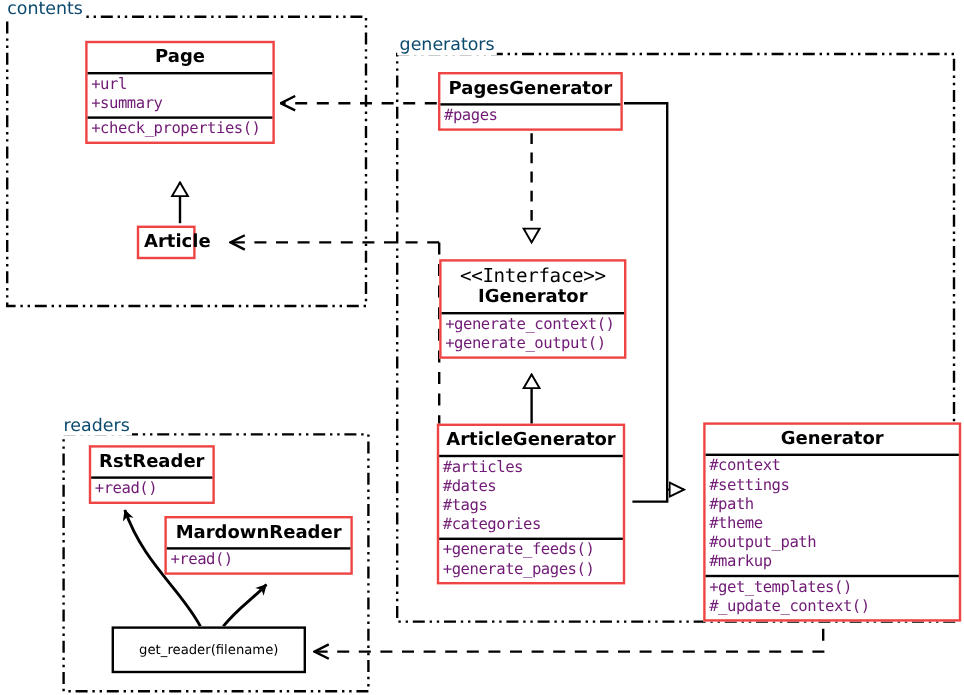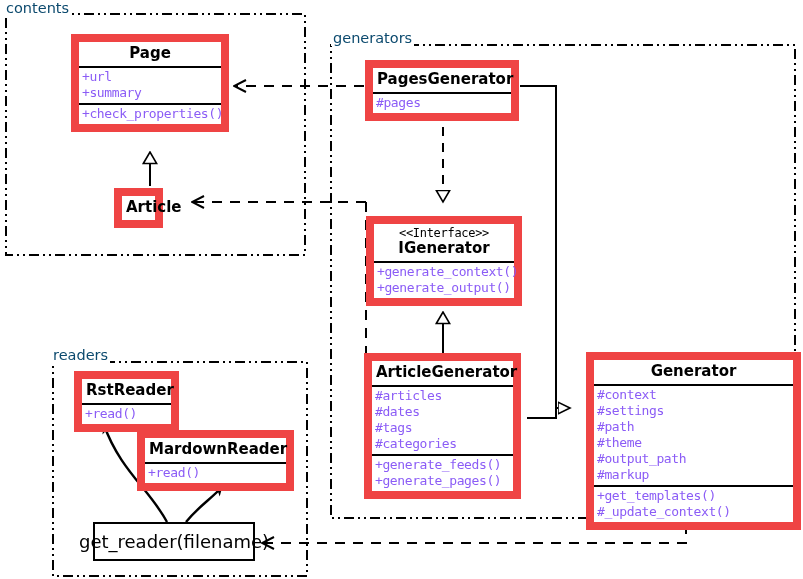--- a/index.html
+++ b/index.html
@@ -20,70 +20,70 @@
     left: 0;
     top: 0;
     width: 803px;
     height: 579px;
     pointer-events: none;
   }
   
   .uml-class {
     position: absolute;
     box-sizing: border-box;
-    border: 8px solid #ef4444;
+    border: 2px solid #ef4444;
     background: #ffffff;
     z-index: 5;
   }
   .uml-name {
     box-sizing: border-box;
     text-align: center;
     font-weight: bold;
     font-size: 15px;
     color: #000;
     padding: 3px 4px 4px 4px;
     line-height: 1.12;
     white-space: nowrap;
   }
   .uml-name .stereo {
     display: block;
     font-weight: normal;
-    font-size: 12px;
+    font-size: 16px;
     font-family: "DejaVu Sans Mono", monospace;
     letter-spacing: -0.3px;
   }
   .uml-sep {
     border-top: 2px solid #000;
   }
   .uml-compartment {
     box-sizing: border-box;
     padding: 1px 2px 2px 3px;
   }
   .uml-compartment div {
     font-family: "DejaVu Sans Mono", monospace;
     font-size: 13px;
     line-height: 16px;
-    color: #8b5cf6;
+    color: #701a75;
     white-space: nowrap;
     letter-spacing: -0.4px;
   }
   
   .fn-box {
     position: absolute;
     box-sizing: border-box;
     border: 2px solid #000;
     background: #fff;
     display: flex;
     align-items: center;
     justify-content: center;
     z-index: 5;
   }
   .fn-box span {
     font-family: "DejaVu Sans", sans-serif;
-    font-size: 18px;
+    font-size: 11px;
     color: #000;
     white-space: nowrap;
   }
   
   .pkg-label {
     position: absolute;
     font-family: "DejaVu Sans", sans-serif;
     font-size: 14.5px;
     color: #0c4a6e;
     background: #ffffff;

